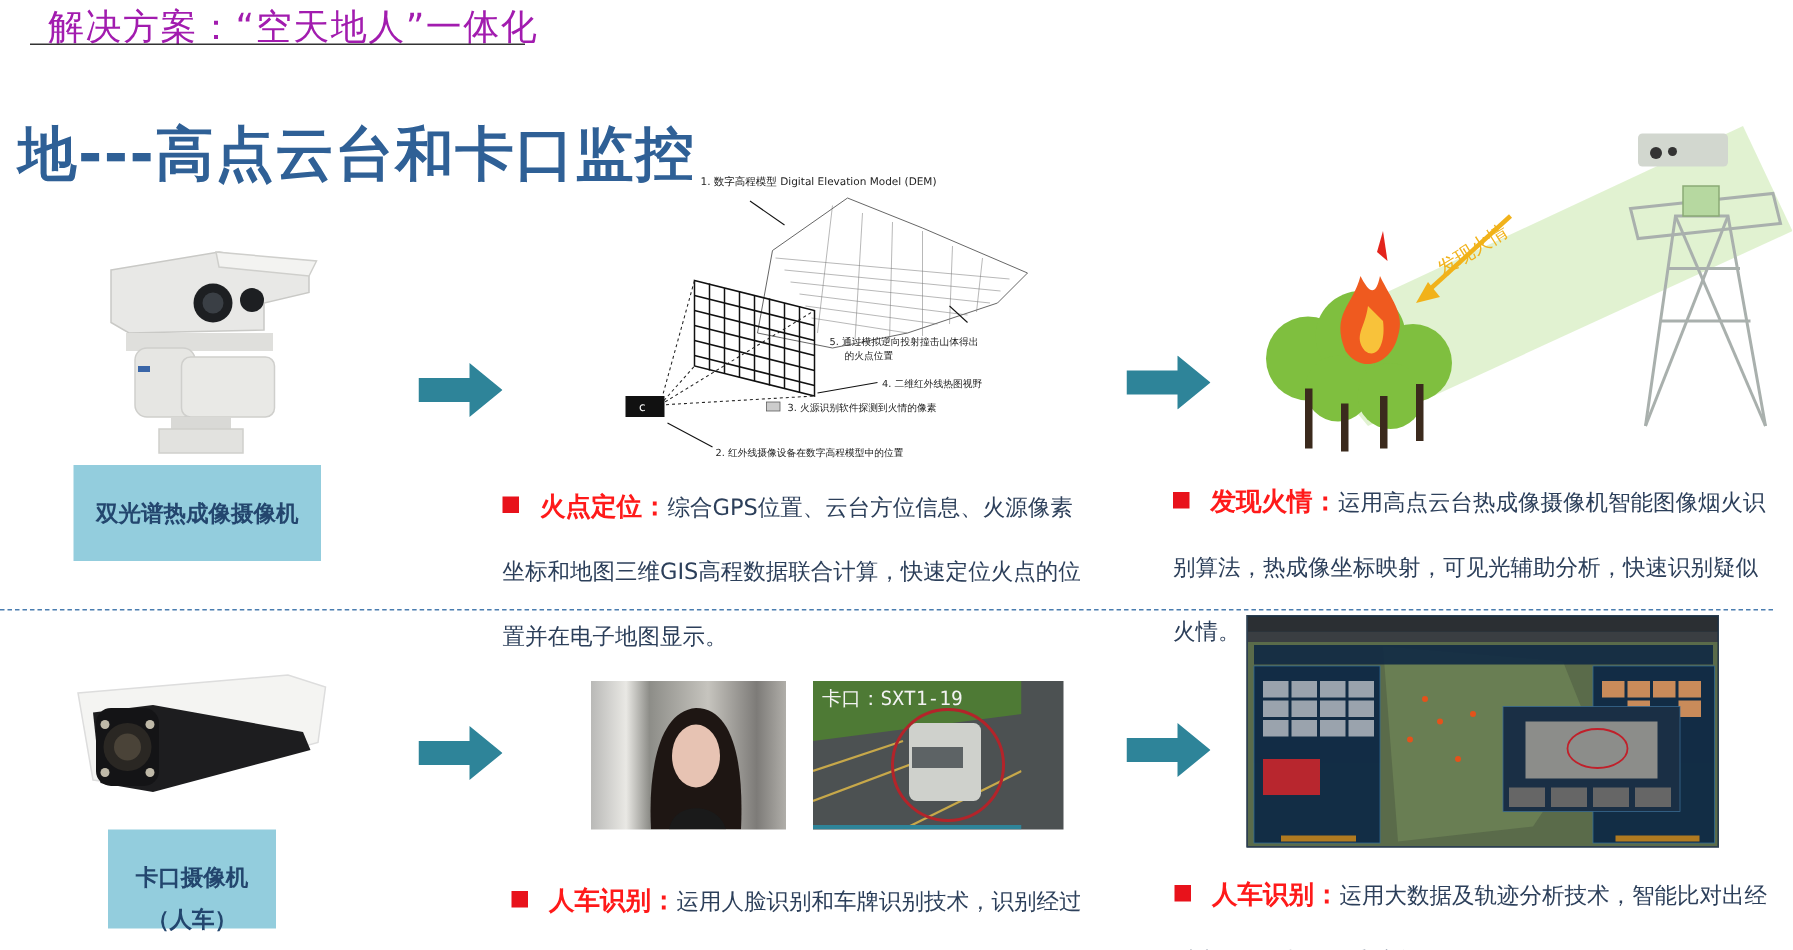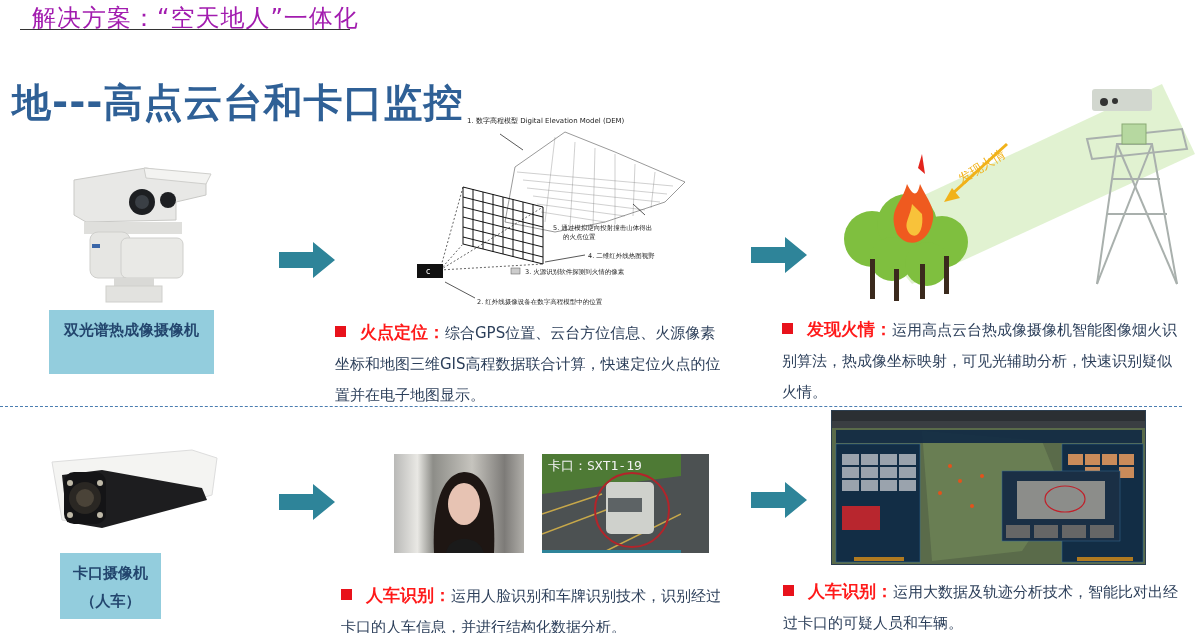--- a/index.html
+++ b/index.html
@@ -6,23 +6,23 @@
   html, body { width: 1195px; height: 633px; background: #ffffff; overflow: hidden; }
   body { position: relative; font-family: "DejaVu Sans", "Liberation Sans", sans-serif; color: #2b3f5c; }
 
   .top-title { position: absolute; left: 20px; top: 2px; font-size: 24px; color: #a21caf; letter-spacing: 1px; white-space: nowrap; margin-left: 12px; }
   .top-underline { position: absolute; left: 20px; top: 29px; width: 330px; height: 1px; background: #333; }
 
   .section-title { position: absolute; left: 12px; top: 76px; font-size: 39px; font-weight: bold; color: #2f6096; letter-spacing: 1px; white-space: nowrap; }
 
   .arrow { position: absolute; width: 56px; height: 36px; }
 
-  .label-box { position: absolute; background: #93cddd; color: #23466e; font-weight: bold; text-align: center; font-size: 15px; line-height: 28px; padding-top: 6px; }
-
-  .desc { position: absolute; font-size: 15px; line-height: 31px; color: #2c3f5a; }
+  .label-box { position: absolute; background: #93cddd; color: #23466e; font-weight: bold; text-align: center; font-size: 15px; line-height: 28px; padding-top: 18px; }
+
+  .desc { position: absolute; font-size: 15px; line-height: 43px; color: #2c3f5a; }
   .desc .bullet { display: inline-block; width: 11px; height: 11px; background: #e8121b; margin-right: 14px; vertical-align: 1px; }
   .desc .hl { color: #ff1a1a; font-weight: bold; font-size: 17px; }
 
   .divider { position: absolute; left: 0; top: 406px; width: 1182px; border-top: 1px dashed #4a7db0; }
 
   
   .ptz { position: absolute; left: 66px; top: 160px; width: 150px; height: 145px; }
   
   .bullet-cam { position: absolute; left: 42px; top: 440px; width: 180px; height: 100px; }
 
@@ -175,21 +175,21 @@
   <circle cx="43" cy="58" r="16" fill="#2a2723"></circle>
   <circle cx="43" cy="58" r="9" fill="#4a4338"></circle>
   <g fill="#bfb9a8">
       <circle cx="28" cy="43" r="3"></circle>
       <circle cx="58" cy="43" r="3"></circle>
       <circle cx="28" cy="75" r="3"></circle>
       <circle cx="58" cy="75" r="3"></circle>
     </g>
 </svg>
 
-<div class="label-box" style="left:60px; top:553px; width:101px; height:66px;">
+<div class="label-box" style="left:72px; top:553px; width:112px; height:66px;">
   <div>卡口摄像机</div>
   <div>（人车）</div>
 </div>
 
 <svg class="arrow" style="left:279px; top:484px;" viewBox="0 0 56 36">
   <polygon points="0,10 34,10 34,0 56,18 34,36 34,26 0,26" fill="#2e8499"></polygon>
 </svg>
 
 <div class="face-img">
   <svg width="130" height="99" viewBox="0 0 130 99">

